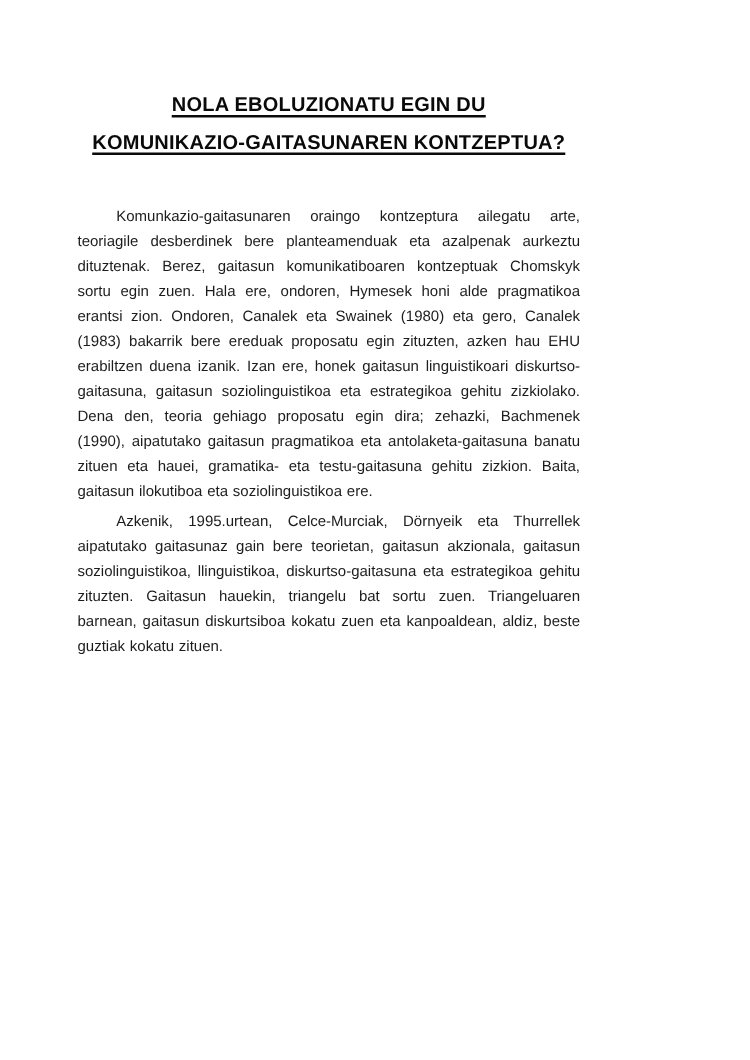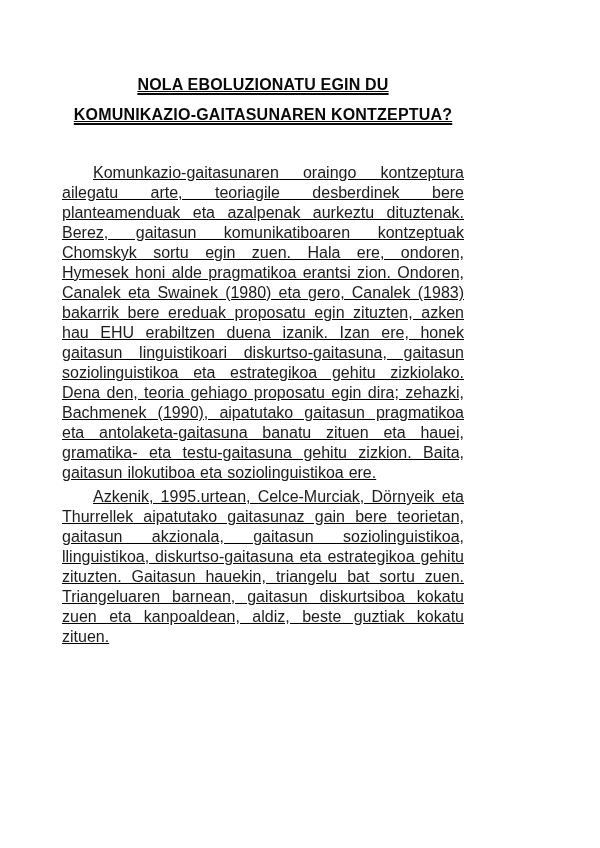--- a/index.html
+++ b/index.html
@@ -8,38 +8,37 @@
     font-family: "Liberation Sans", sans-serif;
     -webkit-font-smoothing: antialiased;
   }
   .page {
     position: relative;
     width: 526px;
     height: 848px;
     background: #ffffff;
     overflow: hidden;
     padding: 70px 62px 0 62px;
-    text-decoration: underline;
   }
   .doc-title {
     text-align: center;
     font-weight: 700;
     font-size: 16px;
     line-height: 30px;
     color: #0a0a0a;
     letter-spacing: 0.2px;
   }
   .doc-title .t-line {
     display: block;
     text-decoration: underline;
     text-decoration-thickness: 2px;
     text-underline-offset: 3px;
   }
   .doc-body p {
-    font-size: 16px;
+    font-size: 12px;
     line-height: 20px;
     text-align: justify;
     text-indent: 31px;
     color: #1c1c1c;
     word-spacing: 0.5px;
   }
   .doc-body p.para-1 { margin-top: 33px; }
   .doc-body p.para-2 { margin-top: 4px; }
 </style>
 </head>

